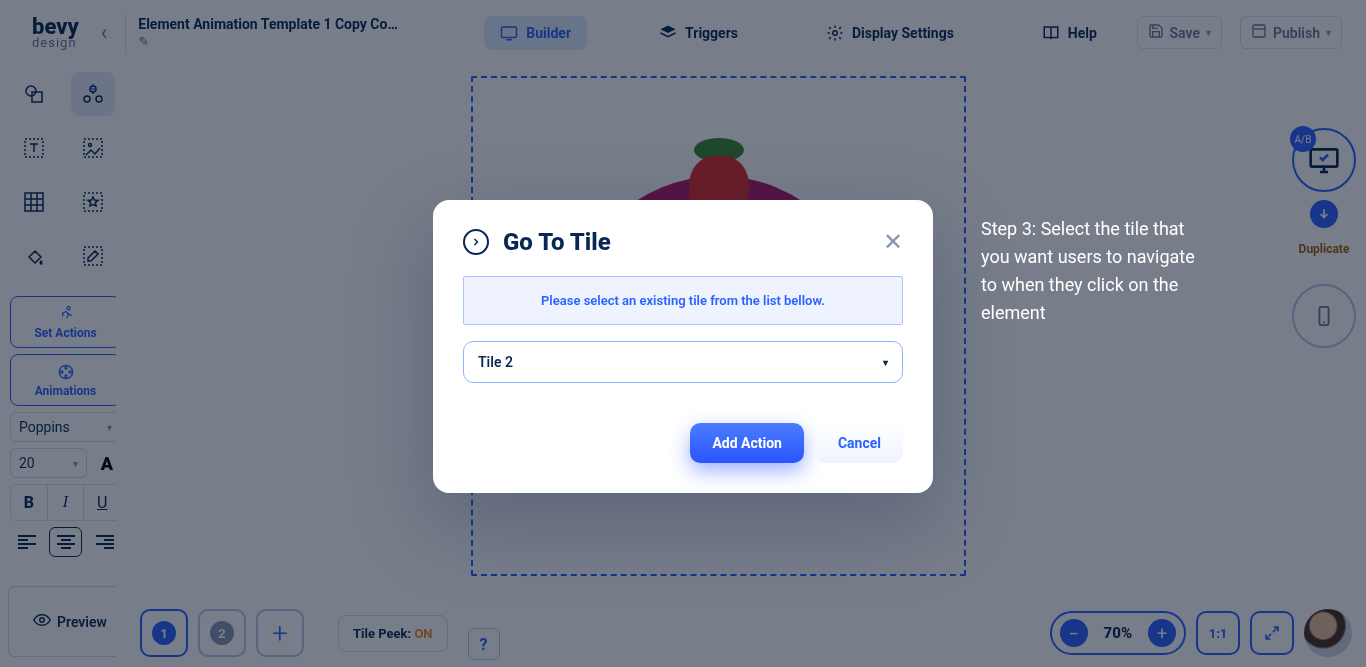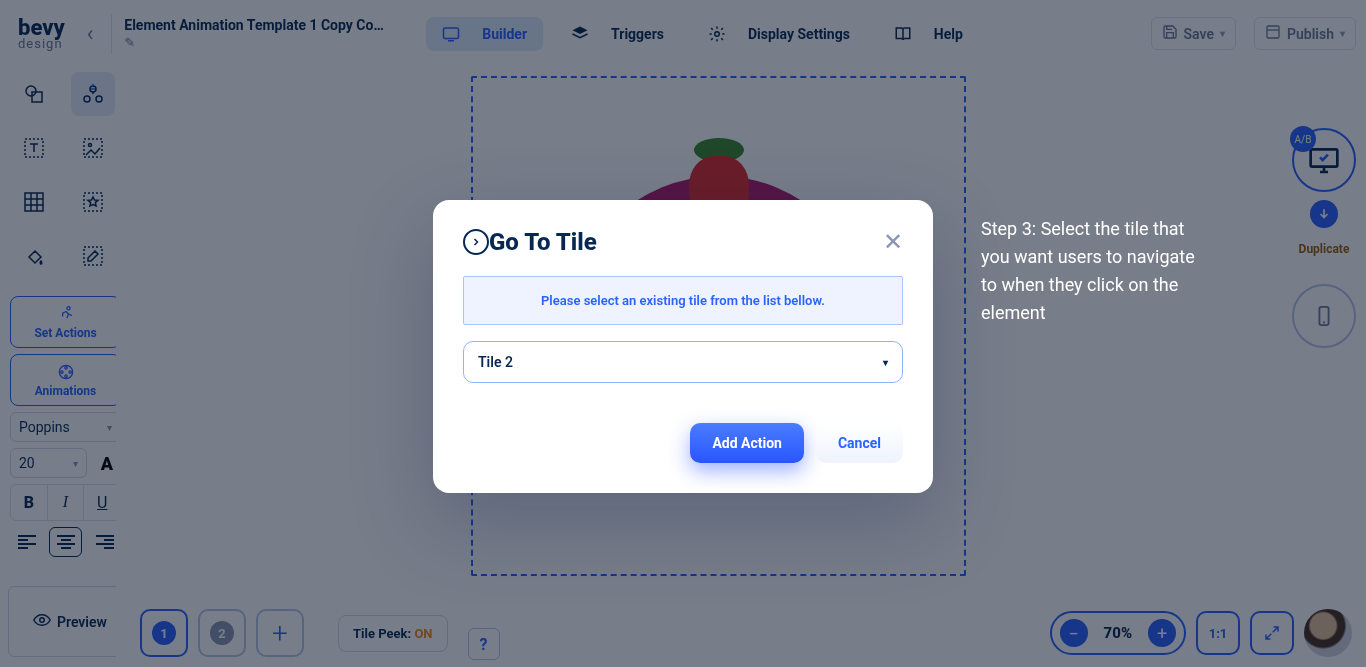--- a/index.html
+++ b/index.html
@@ -1,28 +1,28 @@
 <!DOCTYPE html>
 <html><head>
 <meta charset="utf-8">
 <style>
   * { box-sizing: border-box; margin: 0; padding: 0; font-family: -apple-system, BlinkMacSystemFont, 'Segoe UI', Roboto, sans-serif; }
   body { width: 1366px; height: 667px; background: #fff; overflow: hidden; position: relative; }
   
   
-  .topbar { height: 68px; border-bottom: 1px solid #0c4a6e; display: flex; align-items: center; padding: 0 10px; }
+  .topbar { height: 68px; border-bottom: 3px solid #0c4a6e; display: flex; align-items: center; padding: 0 24px; }
   .logo { font-weight: 800; color: #082853; font-size: 22px; line-height: 0.9; padding: 0 8px; }
   .logo .sub { font-weight: 400; font-size: 13px; color: #6b7a99; letter-spacing: 1px; }
   .back-chevron { color: #6b7a99; font-size: 22px; padding: 0 14px; cursor: pointer; }
   .vdiv { width: 1px; height: 40px; background: #e0e3ea; margin: 0 4px; }
   .doc-title-wrap { display:flex; flex-direction:column; padding: 0 8px; max-width: 280px; }
   .doc-title { font-weight: 700; font-size: 14px; color: #082853; white-space: nowrap; overflow: hidden; text-overflow: ellipsis; }
   .doc-edit { color:#6b7a99; font-size:13px; margin-top:2px; }
   .top-tabs { display: flex; gap: 12px; margin-left: 30px; align-items: center; }
-  .top-tab { display:flex; align-items:center; gap:22px; color:#082853; font-weight:700; font-size:14px; padding:8px 16px; border-radius:8px; cursor:pointer; }
+  .top-tab { display:flex; align-items:center; gap:8px; color:#082853; font-weight:700; font-size:14px; padding:8px 16px; border-radius:8px; cursor:pointer;margin-left:44px; }
   .top-tab.active { background:#ddeafc; color:#2a63ff; }
   .top-tab .ticon { width:18px; height:18px; display:inline-flex; align-items:center; justify-content:center; }
   .top-right { margin-left:auto; display:flex; gap:18px; align-items:center; }
   .top-right .btn { display:flex; align-items:center; gap:6px; color:#6b7a99; font-size:14px; font-weight:600; cursor:pointer; padding:6px 10px; border:1px solid #e0e3ea; border-radius:6px; }
   .top-right .chev { font-size:10px; color:#9aa5b8; }
 
   
   .left-toolbar { position:absolute; left:0; top:58px; bottom:0; width:132px; border-right:1px solid #e0e3ea; background:#fff; padding:10px 6px; }
   .tool-grid { display:grid; grid-template-columns:repeat(2,1fr); gap:10px; padding:4px 6px 12px; }
   .tool-cell { width:44px; height:44px; display:flex; align-items:center; justify-content:center; color:#082853; cursor:pointer; border-radius:8px; }
@@ -76,21 +76,21 @@
   .zoom-group { margin-left:auto; display:flex; align-items:center; gap:10px; }
   .zoom-pill { border:2px solid #2a63ff; border-radius:28px; padding:6px 8px; display:flex; align-items:center; gap:10px; }
   .zoom-pill .zbtn { width:28px; height:28px; border-radius:50%; background:#2a63ff; color:#fff; display:flex; align-items:center; justify-content:center; font-size:18px; cursor:pointer; }
   .zoom-pill .zval { font-weight:800; color:#082853; font-size:15px; padding:0 6px;}
   .sq-btn { width:44px; height:44px; border:2px solid #2a63ff; border-radius:10px; display:flex; align-items:center; justify-content:center; color:#2a63ff; cursor:pointer; font-weight:700; font-size:13px;}
   .avatar { width:48px; height:48px; border-radius:50%; background: radial-gradient(circle at 40% 35%, #e7c19a 0 30%, #4a3020 35% 50%, #d0d6e0 55% 100%); cursor:pointer; }
 
   
   .overlay { position:absolute; inset:0; background:rgba(7,18,40,0.55); display:flex; align-items:flex-start; justify-content:center; }
   .modal { margin-top: 200px; width: 500px; background:#fff; border-radius:16px; padding:28px 30px 30px; box-shadow:0 30px 80px rgba(10,30,80,0.25); }
-  .modal-header { display:flex; align-items:center; }
+  .modal-header { display:flex; align-items:center; gap:14px; }
   .modal-header .icon { width:26px; height:26px; border:2px solid #082853; border-radius:50%; display:flex; align-items:center; justify-content:center; color:#082853; }
   .modal-header h2 { font-size:24px; font-weight:800; color:#082853; }
   .modal-header .close { margin-left:auto; color:#8a97b5; font-size:24px; cursor:pointer; font-weight:300;}
   .info-box { margin-top:20px; border:1px solid #a9c4ff; background:#eef3ff; border-radius:2px; padding:16px; text-align:center; color:#2a63ff; font-size:13px; font-weight:600;}
   .tile-select { margin-top:16px; border:1px solid #8fb4ff; border-radius:10px; padding:12px 14px; display:flex; align-items:center; justify-content:space-between; color:#082853; font-size:14px; cursor:pointer; font-weight:600;}
   .modal-actions { margin-top:40px; display:flex; justify-content:flex-end; gap:12px; }
   .btn-primary { background:linear-gradient(180deg,#4a7dff,#2a55ff); color:#fff; border:none; border-radius:10px; padding:8px 22px; font-weight:700; font-size:14px; cursor:pointer; box-shadow:0 8px 20px rgba(42,85,255,0.45);}
   .btn-ghost { background:linear-gradient(180deg,#fff,#eef3ff); color:#2a63ff; border:none; border-radius:10px; padding:12px 22px; font-weight:700; font-size:14px; cursor:pointer;}
   
   .help-text { position:absolute; top:215px; right:155px; width:230px; color:#fff; font-size:18px; line-height:1.55;}

